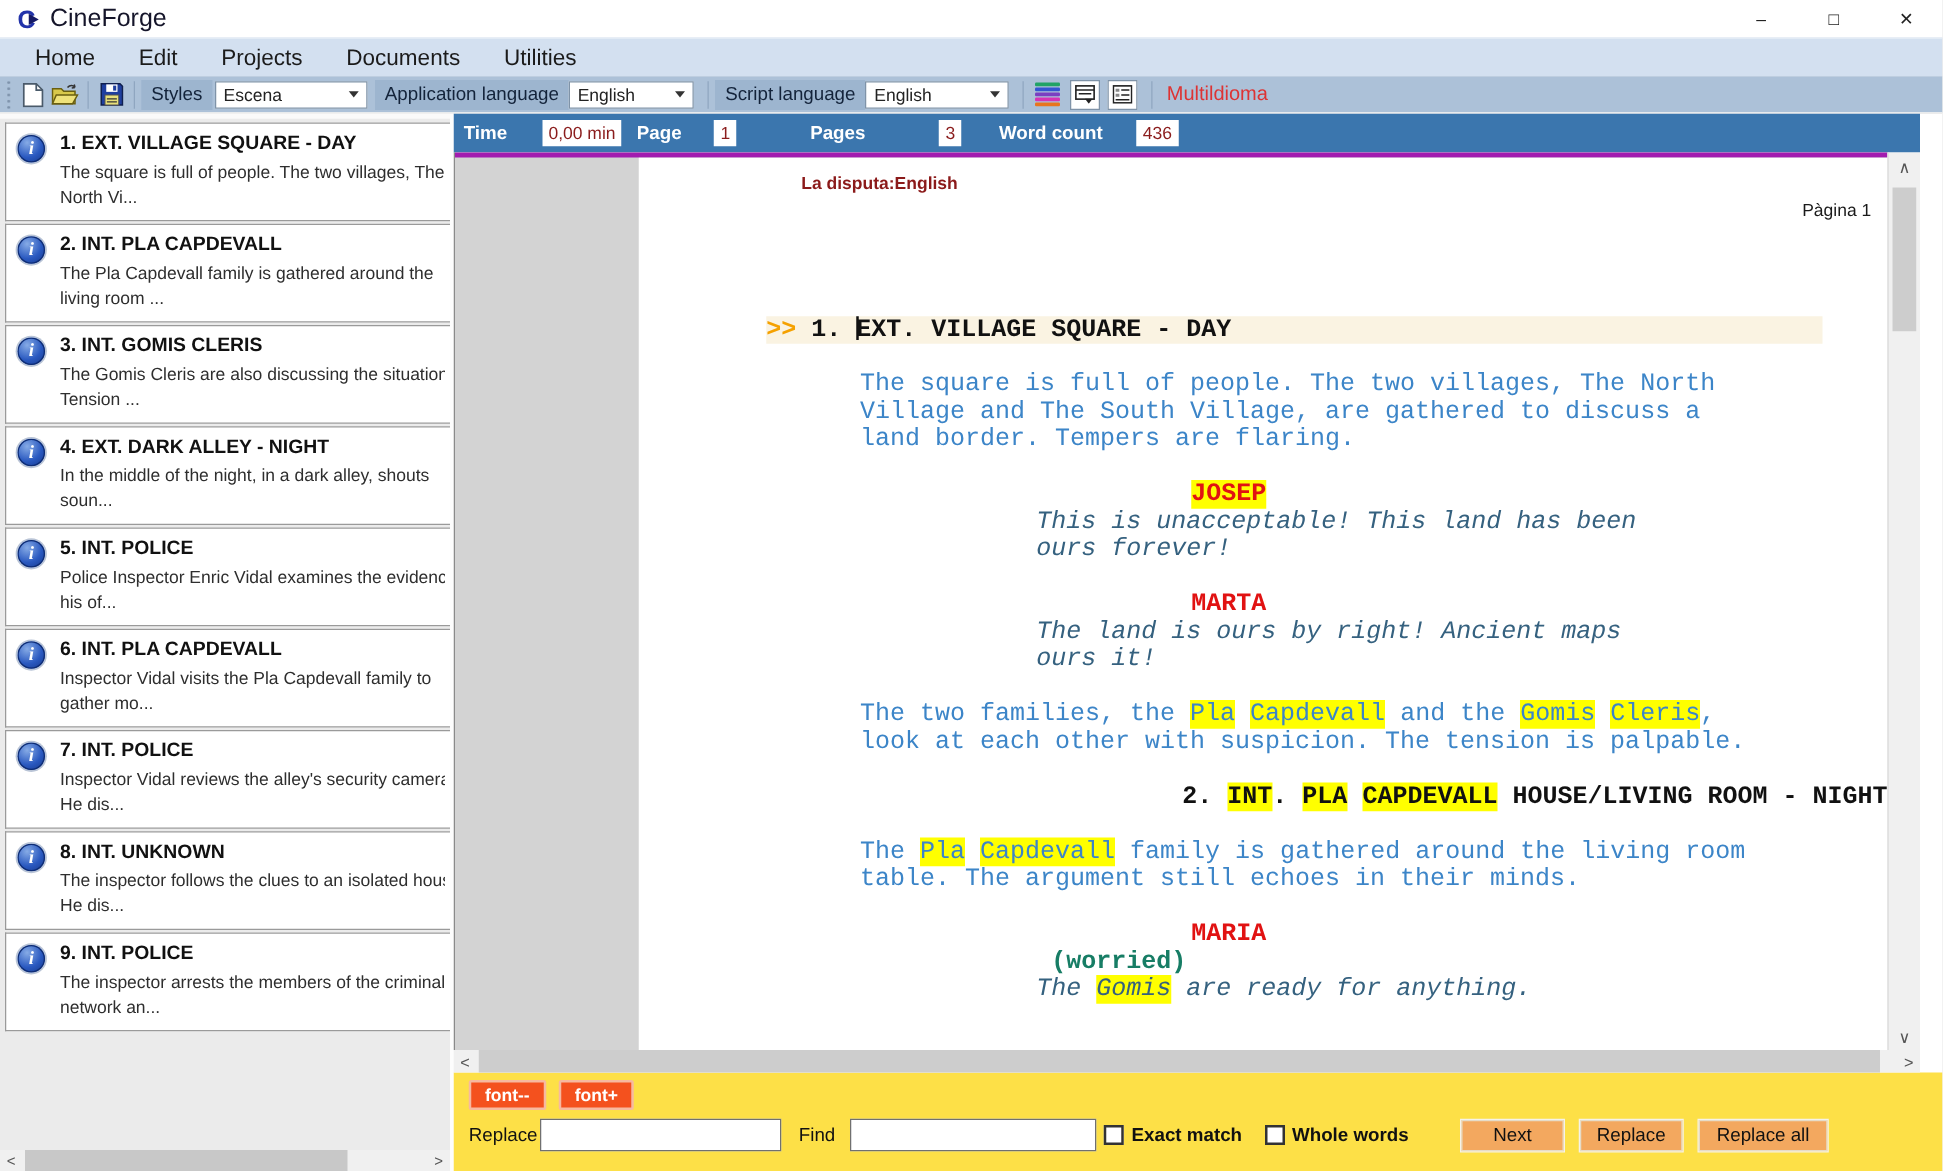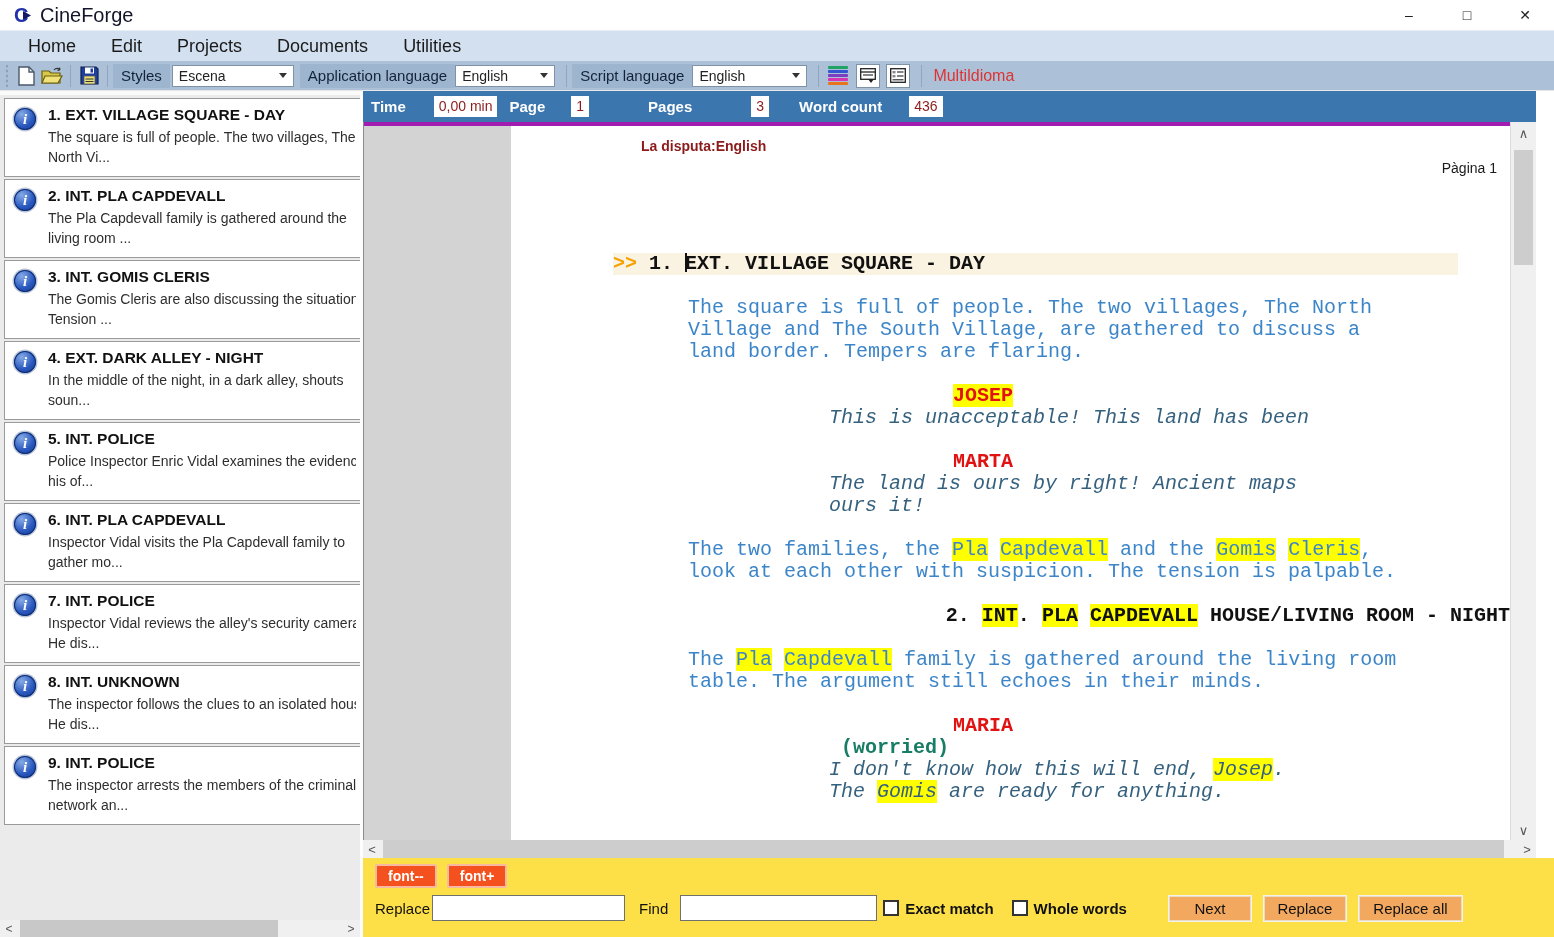--- a/index.html
+++ b/index.html
@@ -323,36 +323,36 @@
             <div class="page-num">Pàgina 1</div>
             <div class="script-lines">
                 <div class="line heading1"><span class="marker">&gt;&gt; </span><span>1. </span><span class="caret"></span><span>EXT. VILLAGE SQUARE - DAY</span></div>
                 <div class="line blank">&nbsp;</div>
                 <div class="line action"><span>The square is full of people. The two villages, The North</span></div>
                 <div class="line action"><span>Village and The South Village, are gathered to discuss a</span></div>
                 <div class="line action"><span>land border. Tempers are flaring.</span></div>
                 <div class="line blank">&nbsp;</div>
                 <div class="line character"><span class="hl">JOSEP</span></div>
                 <div class="line dialogue"><span>This is unacceptable! This land has been</span></div>
+                <div class="line dialogue"><span>ours forever!</span></div>
                 <div class="line blank">&nbsp;</div>
                 <div class="line character"><span>MARTA</span></div>
                 <div class="line dialogue"><span>The land is ours by right! Ancient maps</span></div>
                 <div class="line dialogue"><span>ours it!</span></div>
                 <div class="line blank">&nbsp;</div>
                 <div class="line action"><span>The two families, the </span><span class="hl">Pla</span><span> </span><span class="hl">Capdevall</span><span> and the </span><span class="hl">Gomis</span><span> </span><span class="hl">Cleris</span><span>,</span></div>
                 <div class="line action"><span>look at each other with suspicion. The tension is palpable.</span></div>
                 <div class="line blank">&nbsp;</div>
                 <div class="line heading"><span>2. </span><span class="hl">INT</span><span>. </span><span class="hl">PLA</span><span> </span><span class="hl">CAPDEVALL</span><span> HOUSE/LIVING ROOM - NIGHT</span></div>
                 <div class="line blank">&nbsp;</div>
                 <div class="line action"><span>The </span><span class="hl">Pla</span><span> </span><span class="hl">Capdevall</span><span> family is gathered around the living room</span></div>
                 <div class="line action"><span>table. The argument still echoes in their minds.</span></div>
                 <div class="line blank">&nbsp;</div>
                 <div class="line character"><span>MARIA</span></div>
                 <div class="line paren"><span>(worried)</span></div>
-                <div class="line dialogue"><span>I don't know how this will end, </span><span class="hl">Josep</span><span>.</span></div>
                 <div class="line dialogue"><span>The </span><span class="hl">Gomis</span><span> are ready for anything.</span></div>
               </div>
           </div>
         </div>
         <div class="vscroll">
           <span class="vs-arrow vs-up">∧</span>
           <span class="vs-thumb"></span>
           <span class="vs-arrow vs-down">∨</span>
         </div>
       </div>

